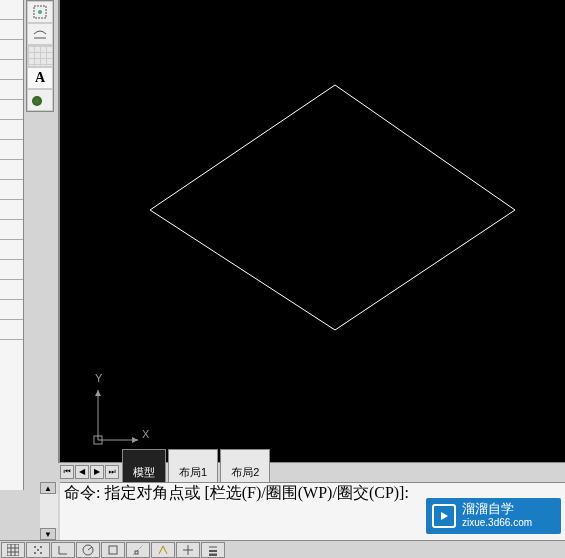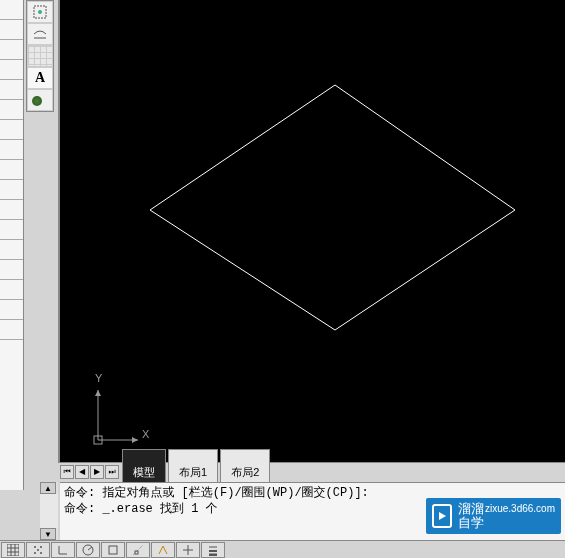--- a/index.html
+++ b/index.html
@@ -22,35 +22,35 @@
     .ucs-icon { position: absolute; left: 18px; bottom: 10px; width: 80px; height: 80px; }
     .ucs-y-label { position: absolute; left: 35px; bottom: 78px; color: #999; font-size: 11px; }
     .ucs-x-label { position: absolute; left: 82px; bottom: 22px; color: #999; font-size: 11px; }
     
     .tab-bar { position: absolute; left: 58px; top: 462px; right: 0; height: 18px; background: #d4d4d4; border-top: 1px solid #888; display: flex; align-items: center; font-size: 11px; }
     .nav-btns { display: flex; margin-left: 2px; }
     .nav-btn { width: 14px; height: 14px; border: 1px solid #888; background: #e0e0e0; display: flex; align-items: center; justify-content: center; margin-right: 1px; font-size: 8px; cursor: pointer; }
     .tab { padding: 15px 10px; border: 1px solid #888; background: #e8e8e8; margin-left: 2px; cursor: pointer; border-bottom: none; }
     .tab.active { background: #222; color: #fff; }
     
-    .command-area { position: absolute; left: 60px; top: 482px; right: 0; height: 58px; background: #f5f5f5; border-top: 1px solid #888; font-family: Liberation Mono, monospace; font-size: 12px; padding: 2px 4px; line-height: 16px; }
+    .command-area { position: absolute; left: 60px; top: 482px; right: 0; height: 58px; background: #f5f5f5; border-top: 1px solid #888; font-family: Liberation Serif, serif; font-size: 16px; padding: 2px 4px; line-height: 16px; }
     .cmd-scroll { position: absolute; left: 40px; top: 482px; width: 18px; height: 58px; background: #e0e0e0; display: flex; flex-direction: column; }
     .scroll-btn { width: 16px; height: 12px; border: 1px solid #888; background: #d0d0d0; display: flex; align-items: center; justify-content: center; font-size: 8px; cursor: pointer; }
     .scroll-track { flex: 1; background: #e8e8e8; }
     
     .cmd-input-line { display: flex; align-items: center; margin-top: 4px; }
     .cmd-input { flex: 1; border: none; background: transparent; outline: none; font-family: inherit; font-size: inherit; }
     
     .status-bar { position: absolute; left: 0; bottom: 0; right: 0; height: 18px; background: #d4d4d4; border-top: 1px solid #888; display: flex; align-items: center; }
     .status-btn { width: 24px; height: 16px; border: 1px solid #888; background: #e0e0e0; margin-left: 1px; display: flex; align-items: center; justify-content: center; cursor: pointer; }
     .status-btn svg { width: 12px; height: 12px; }
     
     .watermark { position: absolute; right: 4px; bottom: 24px; width: 135px; height: 36px; background: #1a7dc4; color: #fff; display: flex; align-items: center; padding: 0 6px; font-size: 11px; border-radius: 2px; }
     .wm-logo { width: 24px; height: 24px; border: 2px solid #fff; border-radius: 3px; display: flex; align-items: center; justify-content: center; margin-right: 6px; }
-    .wm-text-block { display: flex; flex-direction: row; line-height: 14px; }
+    .wm-text-block { display: flex; flex-direction: column; line-height: 14px; }
     .wm-cn { font-size: 13px; }
     .wm-en { font-size: 10px; }
   </style>
 </head>
 <body>
 
 <div class="left-ruler">
   <div class="ruler-tick"></div>
   <div class="ruler-tick"></div>
   <div class="ruler-tick"></div>
@@ -116,21 +116,20 @@
 </div>
 
 <div class="cmd-scroll">
   <div class="scroll-btn">▲</div>
   <div class="scroll-track"></div>
   <div class="scroll-btn">▼</div>
 </div>
 
 <div class="command-area">
   <div>命令: 指定对角点或 [栏选(F)/圈围(WP)/圈交(CP)]:</div>
-  <div>命令: _.erase 找到 1 个</div>
 </div>
 
 <div class="status-bar">
   <div class="status-btn">
     <svg viewBox="0 0 12 12">
         <rect x="0" y="0" width="12" height="12" fill="none" stroke="#555"></rect>
         <line x1="4" y1="0" x2="4" y2="12" stroke="#555"></line>
         <line x1="8" y1="0" x2="8" y2="12" stroke="#555"></line>
         <line x1="0" y1="4" x2="12" y2="4" stroke="#555"></line>
         <line x1="0" y1="8" x2="12" y2="8" stroke="#555"></line>

